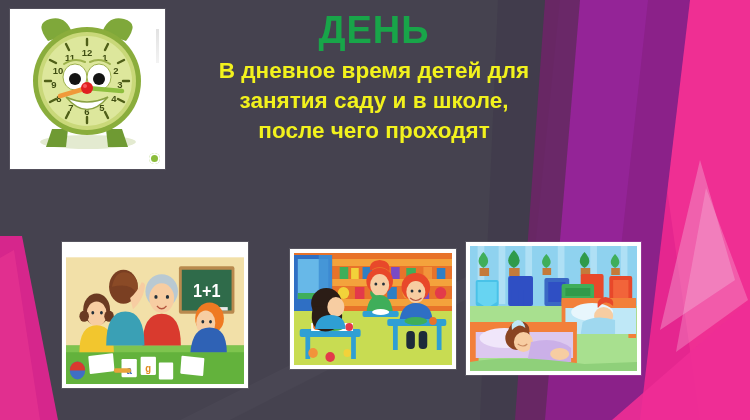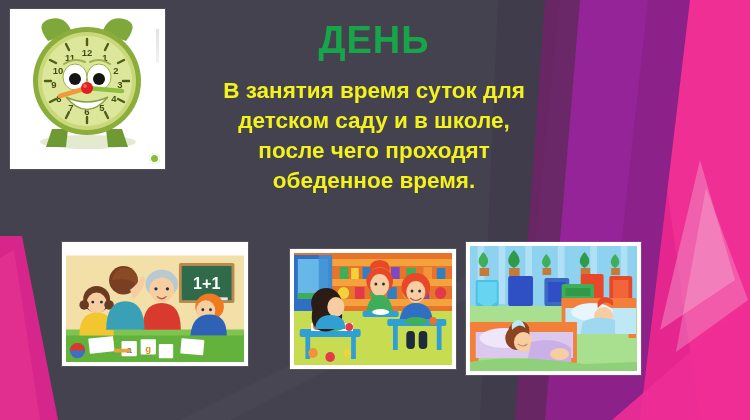--- a/index.html
+++ b/index.html
@@ -32,21 +32,21 @@
     position:absolute;right:6px;top:20px;width:3px;height:34px;
     background:linear-gradient(#d8d8d8,#efefef);opacity:.75;
   }
 
   
   .text-block{
     position:absolute;left:168px;top:4px;width:412px;
     text-align:center;
   }
   .title{
-    margin:14px;
+    margin:4px;
     font-size:38px;line-height:44px;
     font-weight:700;
     color:#18a549;
     letter-spacing:1px;
   }
   .body-text{
     margin:2px 0 0 0;
     font-size:22.5px;line-height:30px;
     font-weight:700;
     color:#f2f21d;
@@ -57,21 +57,21 @@
   .photo{
     position:absolute;
     background:#ffffff;
     padding:4px;
     box-sizing:border-box;
     box-shadow:0 0 0 1px rgba(255,255,255,.10);
   }
   .photo .art{position:relative;width:100%;height:100%;overflow:hidden;}
   .photo .art svg{display:block;width:100%;height:100%;}
 
-  #photo-classroom{left:62px;top:242px;width:186px;height:124px;}
+  #photo-classroom{left:62px;top:242px;width:186px;height:146px;}
   #photo-lunch{left:290px;top:249px;width:166px;height:120px;}
   #photo-nap{left:466px;top:242px;width:175px;height:133px;}
 </style>
 </head>
 <body>
 
 <div class="slide">
 
   <div class="bg-layer">
     <svg viewBox="0 0 750 420" preserveAspectRatio="none">
@@ -163,24 +163,23 @@
         <circle cx="75" cy="77" r="2" fill="#ff6a6a" opacity=".8"></circle>
       </svg>
     </div>
     <div class="clock-ticklabel"></div>
     <div class="clock-watermark"></div>
   </div>
 
   <div class="text-block">
     <h1 class="title">ДЕНЬ</h1>
     <p class="body-text">
-      <span>В занятия время суток для</span>
-      <span>детском саду и в школе,</span>
+      <span>В дневное время детей для</span>
+      <span>занятия саду и в школе,</span>
       <span>после чего проходят</span>
-      <span>обеденное время.</span>
     </p>
   </div>
 
   <div class="photo" id="photo-classroom">
     <div class="art">
       <svg viewBox="0 0 186 122" preserveAspectRatio="none">
         <rect x="0" y="0" width="186" height="122" fill="#ffffff"></rect>
         <rect x="0" y="10" width="186" height="112" fill="#f2e0a8"></rect>
 
         <rect x="118" y="18" width="58" height="42" rx="2" fill="#b98a4e"></rect>

